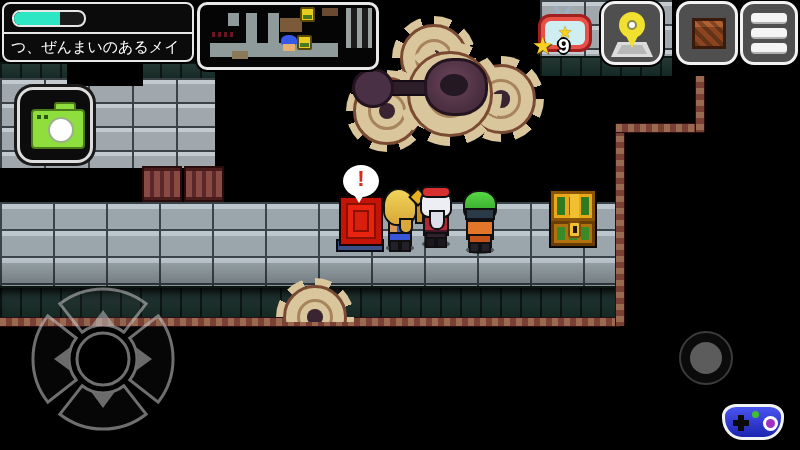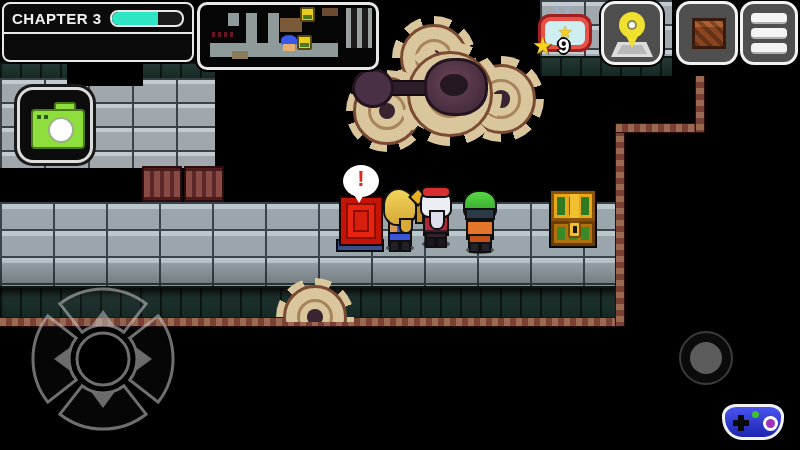--- a/index.html
+++ b/index.html
@@ -178,26 +178,28 @@
         <div class="abs" style="inset:3px;background:repeating-linear-gradient(90deg,#3a8a2a 0 8px,#b0720e 8px 12px);"></div>
         <div class="abs" style="left:14px;top:-3px;width:13px;height:17px;background:#f0c030;border-radius:3px;border:2px solid #7a4a08;box-sizing:border-box;">
           <div class="abs" style="left:3px;top:3px;width:4px;height:7px;background:#201408;"></div>
         </div>
       </div>
     </div>
   </div>
 
   <div class="abs panel" style="left:2px;top:2px;width:192px;height:60px;">
     <div class="abs" style="left:0;top:0;right:0;height:28px;display:flex;align-items:center;padding:0 8px;">
-      <span style="color:#f2f2f2;font-weight:bold;font-size:15px;letter-spacing:.5px;flex:1;">CHAPTER 3</span>
       <span style="width:70px;height:13px;border:2px solid #e8e8e8;border-radius:8px;background:#1a1a1a;overflow:hidden;display:block;">
         <span style="display: block; height: 100%; background: rgb(46, 230, 195); border-radius: 6px 0px 0px 6px; width: 65%;"></span>
       </span>
     </div>
     <div class="abs" style="left:0;top:28px;right:0;height:2px;background:#e8e8e8;"></div>
+    <div class="abs" style="left:0;top:30px;right:0;bottom:0;display:flex;align-items:center;padding:0 7px;overflow:hidden;">
+      <span style="color:#fff;font-size:15px;white-space:nowrap;">つ、ぜんまいのあるメイ</span>
+    </div>
   </div>
 
   <div class="abs" style="left:197px;top:2px;width:182px;height:68px;background:#050505;border:3px solid #e8e8e8;border-radius:10px;box-shadow:0 0 0 2px #000;box-sizing:border-box;overflow:hidden;">
     <div class="abs" style="left:10px;top:38px;width:128px;height:14px;background:#8f9a9a;"></div>
     <div class="abs" style="left:46px;top:8px;width:11px;height:34px;background:#8f9a9a;"></div>
     <div class="abs" style="left:68px;top:8px;width:11px;height:34px;background:#8f9a9a;"></div>
     <div class="abs" style="left:28px;top:8px;width:11px;height:13px;background:#8f9a9a;"></div>
     <div class="abs" style="left:12px;top:27px;width:22px;height:5px;background:repeating-linear-gradient(90deg,#6a1424 0 3px,rgba(0,0,0,0) 3px 6px);"></div>
     <div class="abs" style="left:80px;top:13px;width:22px;height:14px;background:#7a5a38;"></div>
     <div class="abs" style="left:122px;top:3px;width:16px;height:8px;background:#6a4a30;"></div>

